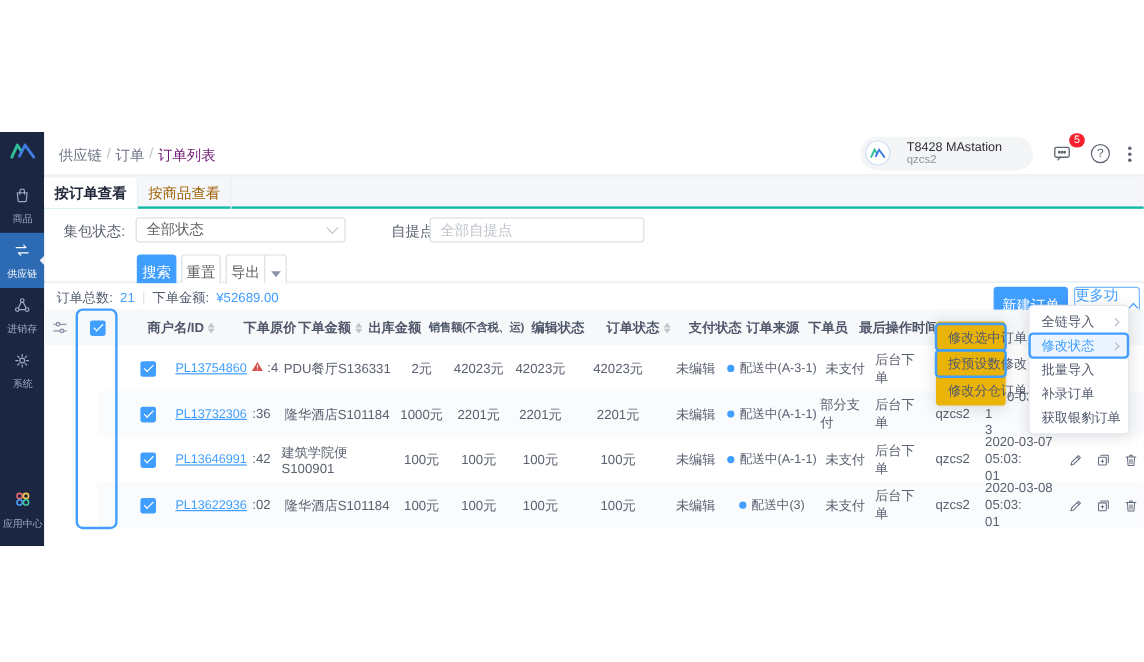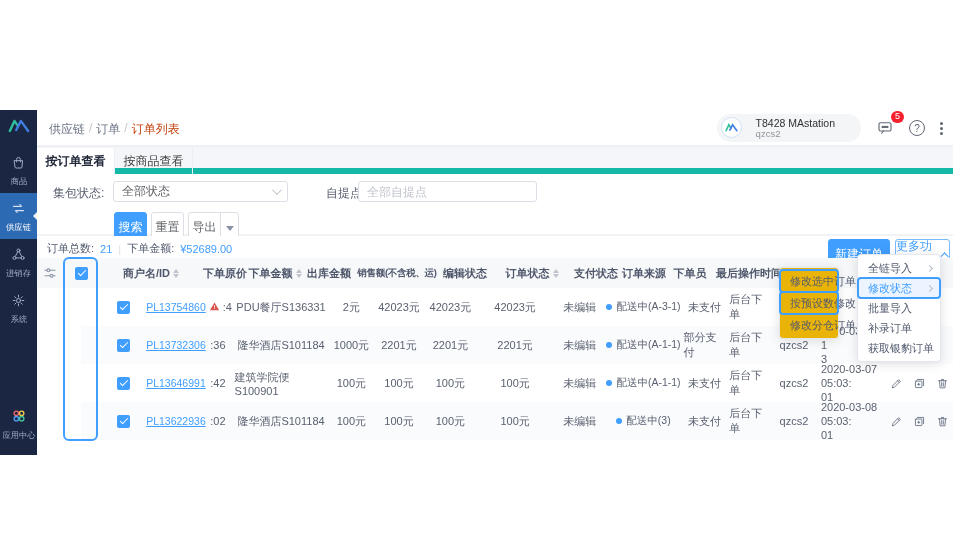--- a/index.html
+++ b/index.html
@@ -18,44 +18,44 @@
   .side-item.active::after{content:'';position:absolute;right:0;top:50%;margin-top:-4px;
     border:4px solid transparent;border-right-color:#eef1f6;}
   .side-label{font-size:9px;line-height:1;white-space:nowrap;transform:scale(.92);}
   .side-bottom{margin-top:auto;margin-bottom:8px;}
 
   
   .main{position:absolute;left:37px;top:0;width:916px;height:345px;background:#f0f2f5;}
   .header-bar{position:absolute;top:0;left:0;width:916px;height:36px;background:#fff;
     border-bottom:1px solid #eef0f4;}
   .breadcrumb{position:absolute;left:12px;top:11px;font-size:12px;color:#6b7385;display:flex;gap:4px;}
-  .crumb.active{color:#c2410c;}
+  .crumb.active{color:#701a75;}
   .crumb-sep{color:#c0c4cc;}
   .header-right{position:absolute;right:10px;top:0;height:36px;display:flex;align-items:center;gap:15px;}
   .user-pill{display:flex;align-items:center;gap:14px;background:#f4f5f7;border-radius:14px;
     padding:3px 26px 3px 4px;cursor:pointer;}
   .avatar{width:21px;height:21px;border-radius:50%;background:#fff;border:1px solid #cfe0f5;
     display:flex;align-items:center;justify-content:center;}
   .user-texts{display:flex;flex-direction:column;line-height:1.15;}
   .user-name{font-size:10.5px;color:#303133;}
   .user-account{font-size:9.5px;color:#909399;}
   .top-icon{position:relative;color:#5f6672;cursor:pointer;display:flex;align-items:center;}
   .badge{position:absolute;top:-8px;right:-10px;background:#f5222d;color:#fff;font-size:9px;
     border-radius:8px;padding:1px 4px;line-height:1.1;}
   .q-icon{width:16px;height:16px;border:1.4px solid #5f6672;border-radius:50%;display:flex;
     align-items:center;justify-content:center;font-size:10px;}
   .dots-icon{display:flex;flex-direction:column;gap:2px;}
   .dots-icon i{width:3px;height:3px;border-radius:50%;background:#5f6672;}
 
   
   .card1{position:absolute;left:0;top:38px;width:916px;height:86px;background:#fff;}
   .tabs{position:absolute;top:0;left:0;width:916px;height:26px;background:#f5f6f9;
-    border-bottom:6px solid #14b8a6;display:flex;}
+    border-bottom:2px solid #14b8a6;display:flex;}
   .tab{width:78px;height:26px;display:flex;align-items:center;justify-content:center;font-size:12px;
-    color:#404040;cursor:pointer;border-right:1px solid #ebeef5;}
+    color:#a16207;cursor:pointer;border-right:1px solid #ebeef5;}
   .tab.active{background:#fff;color:#22293b;font-weight:bold;}
   .f-label{position:absolute;font-size:12px;color:#5a6170;}
   .f-select{position:absolute;left:76px;top:33px;width:175px;height:21px;border:1px solid #dcdfe6;
     border-radius:3px;background:#fff;display:flex;align-items:center;padding:0 8px;cursor:pointer;}
   .f-select .val{font-size:12px;color:#606266;}
   .chev-down{margin-left:auto;width:7px;height:7px;border-right:1.4px solid #c0c4cc;
     border-bottom:1.4px solid #c0c4cc;transform:rotate(45deg) translateY(-2px);}
   .f-input{position:absolute;left:321px;top:33px;width:179px;height:21px;border:1px solid #dcdfe6;
     border-radius:3px;font-size:12px;padding:0 8px;color:#606266;outline:none;}
   .f-input::placeholder{color:#c0c4cc;}

